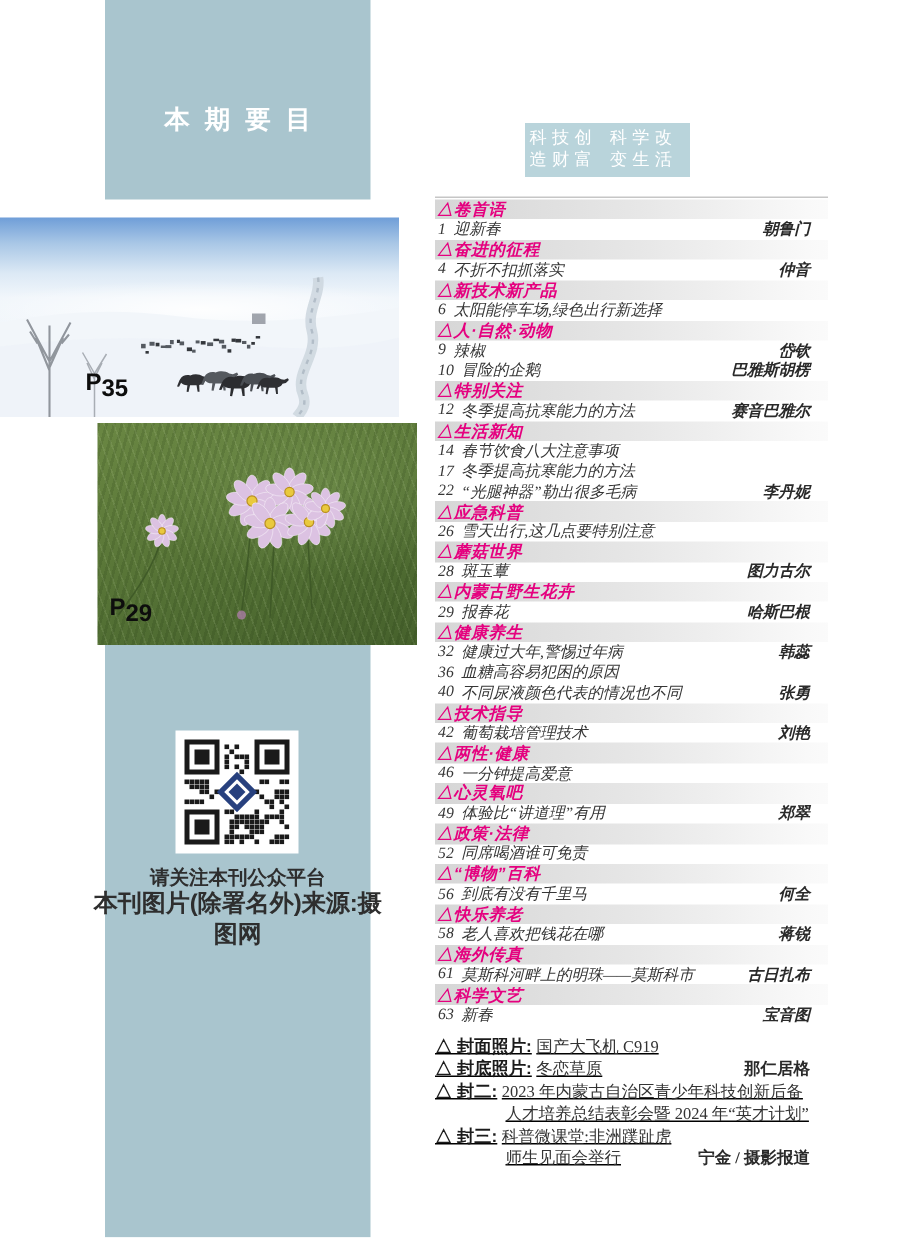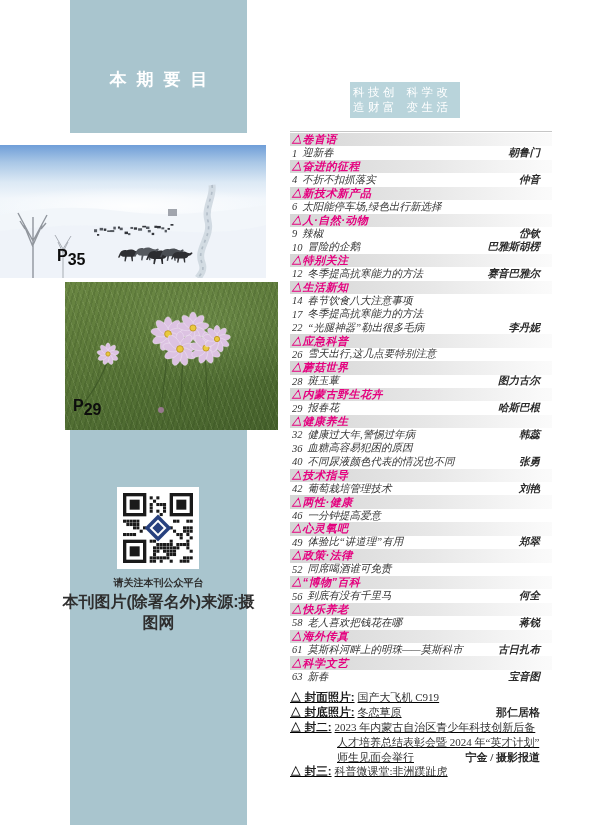--- a/index.html
+++ b/index.html
@@ -28,21 +28,21 @@
 
   .p-label{position:absolute;color:#0d0d0d;font-weight:bold;font-size:16px;
            font-family:"Liberation Sans",sans-serif;line-height:1;}
   .p-label sub{font-size:16px;}
   .p-label.p35{left:57px;bottom:10px;}
   .p-label.p29{left:8px;bottom:12px;}
 
   .blue-band{position:absolute;left:70px;top:430px;width:177px;height:395px;background:#a9c5ce;}
   .qr-box{position:absolute;left:47px;top:57px;width:82px;height:82px;background:#fff;}
   .band-caption1{position:absolute;left:0;top:146px;width:177px;text-align:center;
-                 color:#2e2e2e;font-weight:bold;font-size:10px;}
+                 color:#2e2e2e;font-weight:bold;font-size:13px;}
   .band-caption2{position:absolute;left:-10px;top:162px;width:197px;text-align:center;
                  color:#2e2e2e;font-weight:bold;font-size:16px;}
 
   
   .slogan-box{position:absolute;left:350px;top:82px;width:110px;height:36px;background:#b9d4db;
               color:#fff;font-size:11.5px;letter-spacing:3.5px;line-height:15px;
               display:flex;flex-direction:row;align-items:center;justify-content:center;
               padding-left:3px;box-sizing:border-box;}
   .top-rule{position:absolute;left:290px;top:131px;width:303px;height:1px;background:#c6c6c6;}
 
@@ -521,23 +521,23 @@
         <span class="btext">冬恋草原</span>
         <span class="bcredit">那仁居格</span>
       </div>
       <div class="brow">
         <span class="blabel">△ 封二:</span>
         <span class="btext">2023 年内蒙古自治区青少年科技创新后备</span>
       </div>
       <div class="brow indent">
         <span class="btext">人才培养总结表彰会暨 2024 年“英才计划”</span>
       </div>
+      <div class="brow">
+        <span class="blabel">△ 封三:</span>
+        <span class="btext">科普微课堂:非洲蹼趾虎</span>
+      </div>
       <div class="brow indent">
         <span class="btext">师生见面会举行</span>
         <span class="bcredit">宁金 / 摄影报道</span>
       </div>
-      <div class="brow">
-        <span class="blabel">△ 封三:</span>
-        <span class="btext">科普微课堂:非洲蹼趾虎</span>
-      </div>
     </div>
 
 </div>
 
 </body></html>

